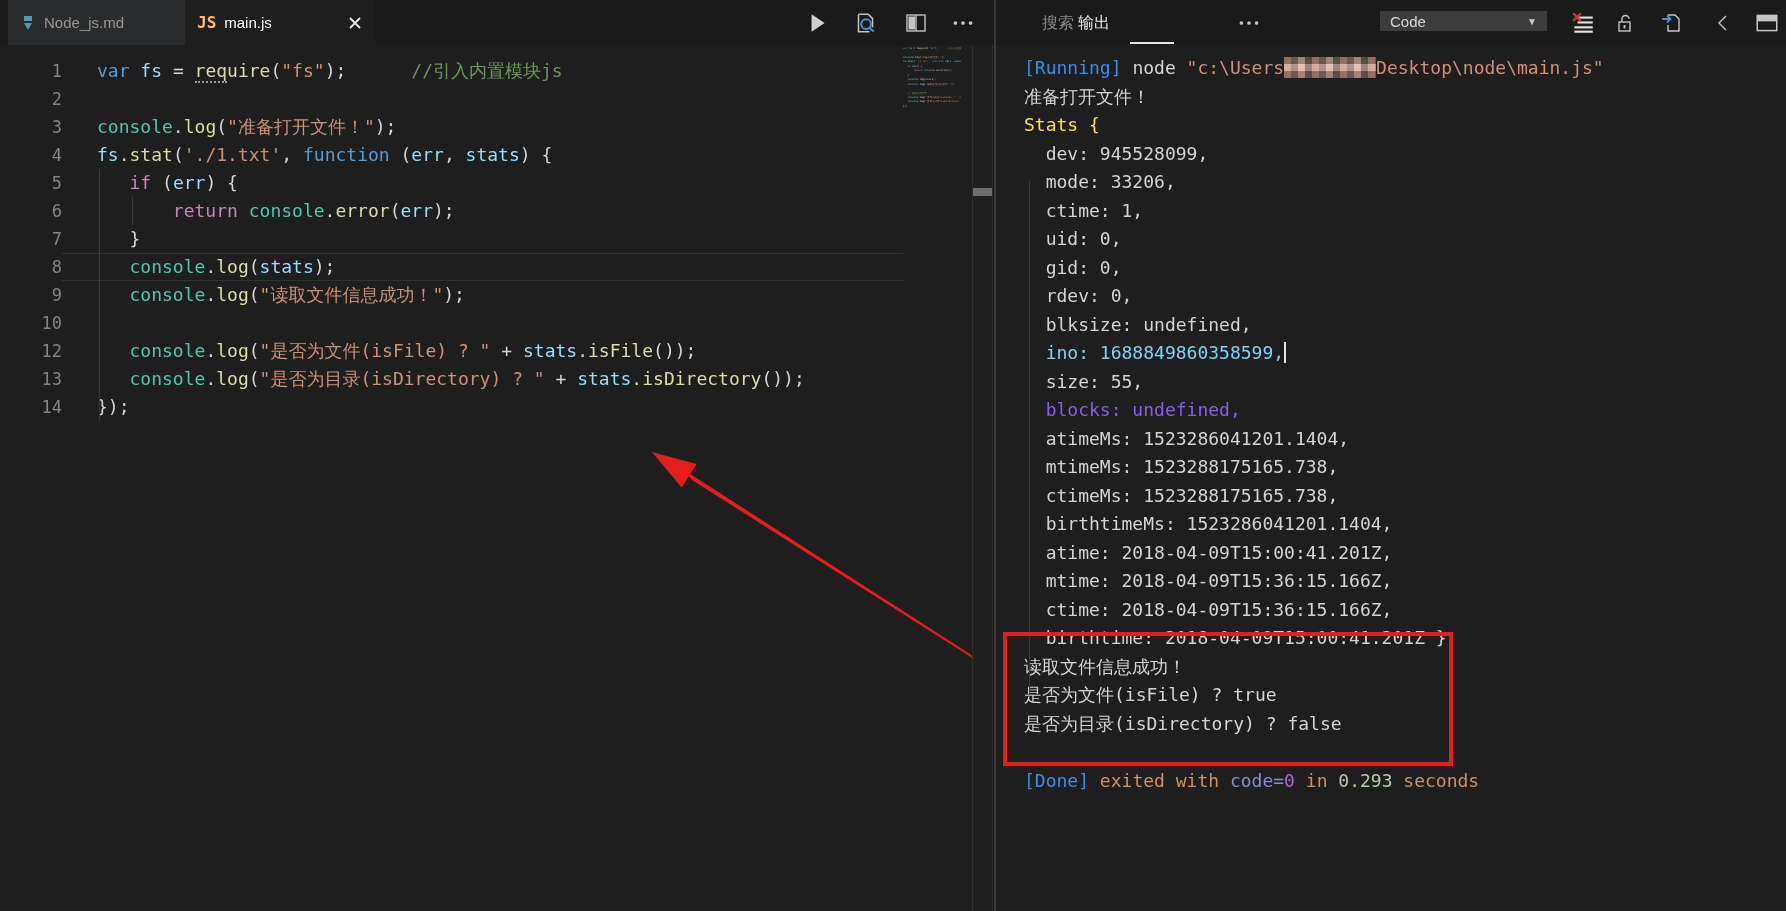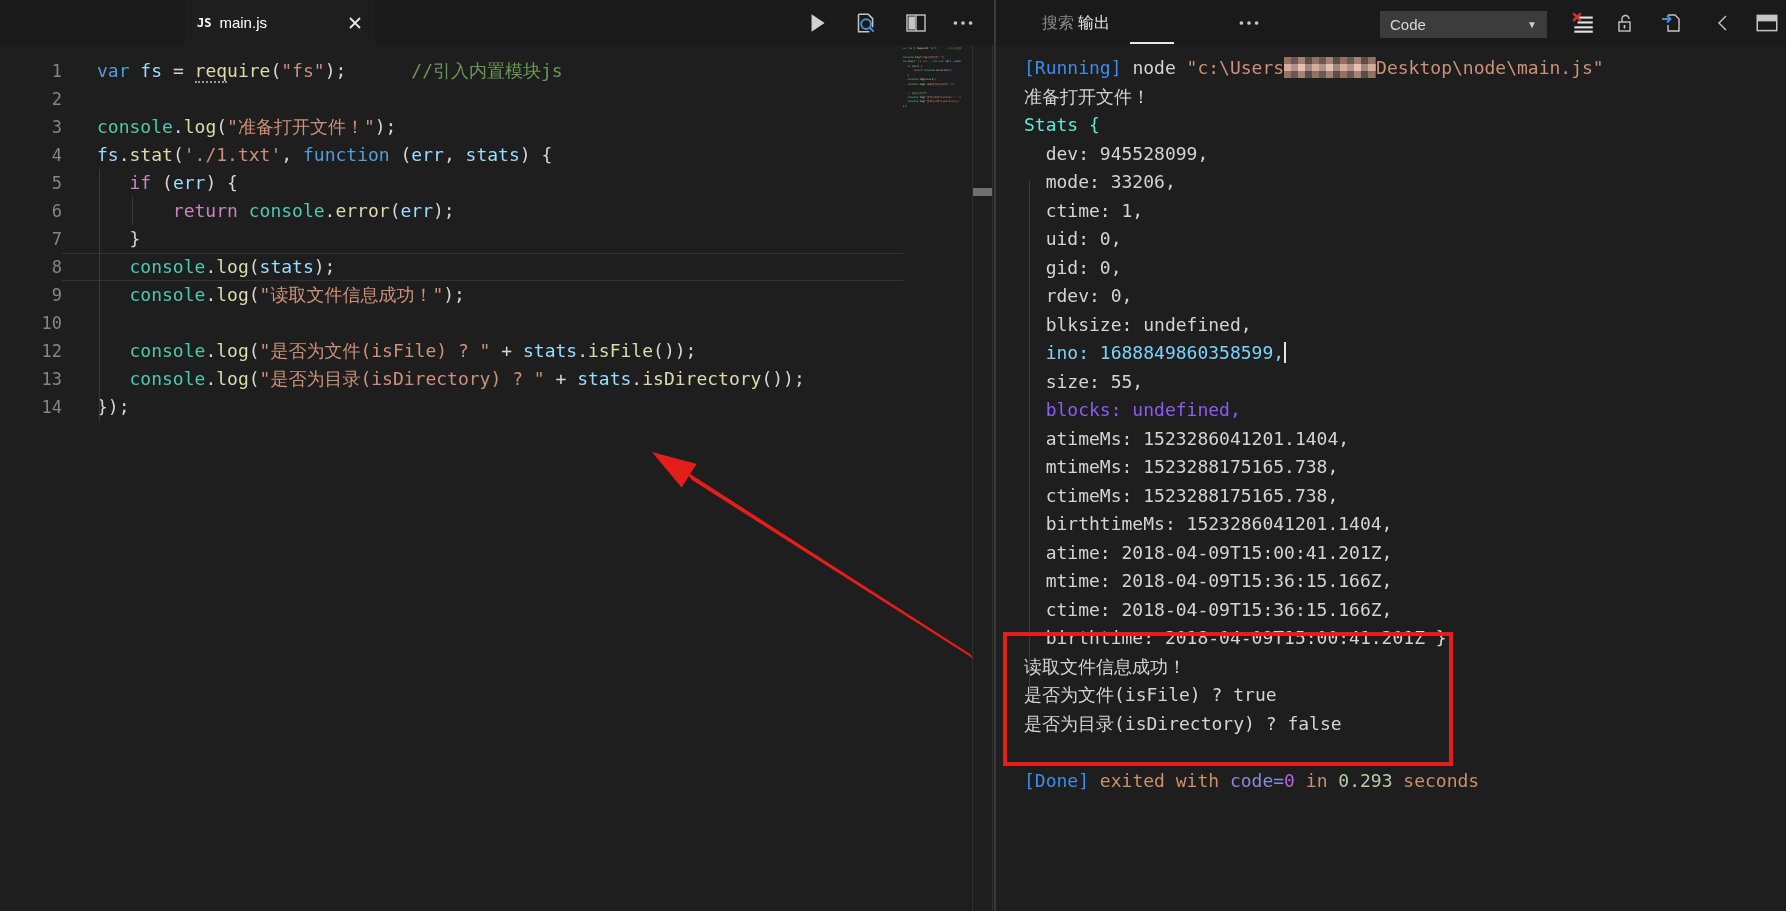--- a/index.html
+++ b/index.html
@@ -5,28 +5,28 @@
   html,body{margin:0;padding:0;background:#111;}
   .screen{position:relative;width:1786px;height:911px;background:#1e1e1e;overflow:hidden;
           font-family:"Liberation Sans",sans-serif;}
   
   .topbar{position:absolute;left:0;top:0;width:1786px;height:45px;background:#1a1a1a;}
   .tab{position:absolute;top:0;height:45px;display:flex;align-items:center;gap:8px;
        padding:0 12px;box-sizing:border-box;font-size:15px;cursor:default;}
   .tab-inactive{left:8px;width:177px;background:#2a2b2c;color:#969696;}
   .tab-active{left:185px;width:190px;background:#1e1e1e;color:#ffffff;}
   .md-icon{width:16px;height:16px;display:inline-block;}
-  .js-badge{color:#ffffff;font-weight:bold;font-size:12px;font-family:"DejaVu Sans Mono",monospace;}
+  .js-badge{color:#fdba74;font-weight:bold;font-size:16px;font-family:"DejaVu Sans Mono",monospace;}
   .close-x{margin-left:auto;width:16px;height:16px;}
   .tb-icon{position:absolute;top:7px;width:34px;height:32px;display:flex;align-items:center;justify-content:center;}
   .divider{position:absolute;left:994px;top:0;width:2px;height:911px;background:#3a3a3a;z-index:5;}
   
   .ptab{position:absolute;top:0;height:45px;line-height:45px;font-size:16px;}
   .ptab-underline{position:absolute;top:42px;height:2px;background:#e7e7e7;}
-  .dropdown{position:absolute;left:1380px;top:11px;width:167px;height:27px;background:#3c3c3c;
+  .dropdown{position:absolute;left:1380px;top:11px;width:167px;height:20px;background:#3c3c3c;
             color:#d8d8d8;font-size:15px;display:flex;align-items:center;padding:0 10px;box-sizing:border-box;}
   .dropdown .arr{margin-left:auto;font-size:10px;color:#cccccc;}
   
   .editor{position:absolute;left:0;top:45px;width:903px;height:866px;background:#1e1e1e;}
   .code-row{position:relative;height:28px;line-height:28px;white-space:pre;
             font-family:"DejaVu Sans Mono",monospace;font-size:18px;}
   .code-rows{position:absolute;left:0;top:12px;width:903px;}
   .gutter{display:inline-block;width:62px;padding-right:0;box-sizing:border-box;text-align:right;
           color:#858585;font-size:17px;vertical-align:top;}
   .codetxt{display:inline-block;padding-left:35px;vertical-align:top;}
@@ -58,20 +58,29 @@
   .annot-svg{position:absolute;left:0;top:0;z-index:9;pointer-events:none;}
   svg .ic{stroke:#c5c5c5;fill:none;stroke-width:1.4;}
 </style>
 </head>
 <body>
 
 <div class="screen">
 
   <div class="topbar">
 
+    <div class="tab tab-inactive">
+      <span class="md-icon">
+        <svg width="16" height="16" viewBox="0 0 16 16">
+            <path d="M8 1 L8 8 L12 8 L8 15 L4 8 L8 8 Z" fill="#519aba"></path>
+            <rect x="4" y="1" width="8" height="5" fill="#519aba"></rect>
+          </svg>
+      </span>
+      <span>Node_js.md</span>
+    </div>
     <div class="tab tab-active">
       <span class="js-badge">JS</span>
       <span>main.js</span>
       <span class="close-x">
         <svg width="16" height="16" viewBox="0 0 16 16">
             <path d="M3 3 L13 13 M13 3 L3 13" stroke="#e8e8e8" stroke-width="1.8"></path>
           </svg>
       </span>
     </div>
 
@@ -191,21 +200,21 @@
   <div class="ruler-line" style="left:972px"></div>
   <div class="ruler-line" style="left:992px"></div>
   <div class="ruler-marker"></div>
 
   <div class="divider"></div>
 
   <div class="output">
     <div class="out-rows" id="out-rows">
         <div class="out-row"><span style="color: rgb(59, 142, 234);">[Running] </span><span style="color: rgb(212, 212, 212);">node </span><span style="color: rgb(206, 145, 120);">"c:\Users</span><span class="mosaic"></span><span style="color: rgb(206, 145, 120);">Desktop\node\main.js"</span></div>
         <div class="out-row"><span style="color: rgb(212, 212, 212); margin-top: 16px;">准备打开文件！</span></div>
-        <div class="out-row"><span style="color: #5eead4;">Stats {</span></div>
+        <div class="out-row"><span style="color: #fde047;">Stats {</span></div>
         <div class="out-row"><span style="color: rgb(212, 212, 212);">  dev: 945528099,</span></div>
         <div class="out-row"><span style="color: rgb(212, 212, 212);">  mode: 33206,</span></div>
         <div class="out-row"><span style="color: rgb(212, 212, 212);">  ctime: 1,</span></div>
         <div class="out-row"><span style="color: rgb(212, 212, 212);">  uid: 0,</span></div>
         <div class="out-row"><span style="color: rgb(212, 212, 212);">  gid: 0,</span></div>
         <div class="out-row"><span style="color: rgb(212, 212, 212);">  rdev: 0,</span></div>
         <div class="out-row"><span style="color: rgb(212, 212, 212);">  blksize: undefined,</span></div>
         <div class="out-row"><span style="color: #7dd3fc;">  ino: 1688849860358599,</span><span class="cursor"></span></div>
         <div class="out-row"><span style="color: rgb(212, 212, 212);">  size: 55,</span></div>
         <div class="out-row"><span style="color: #8b5cf6;">  blocks: undefined,</span></div>

